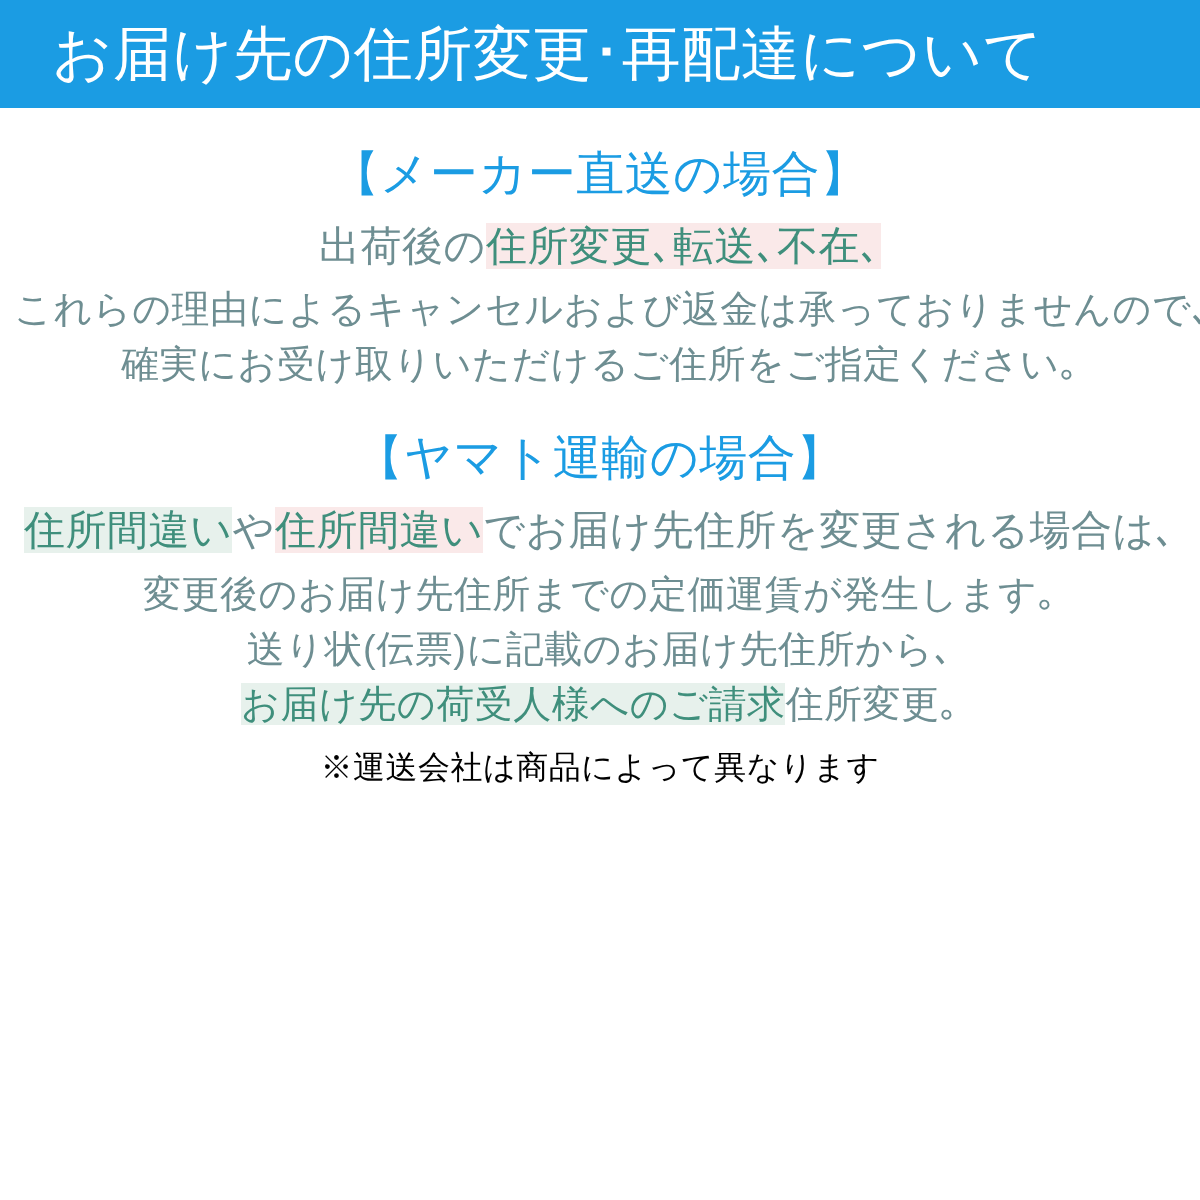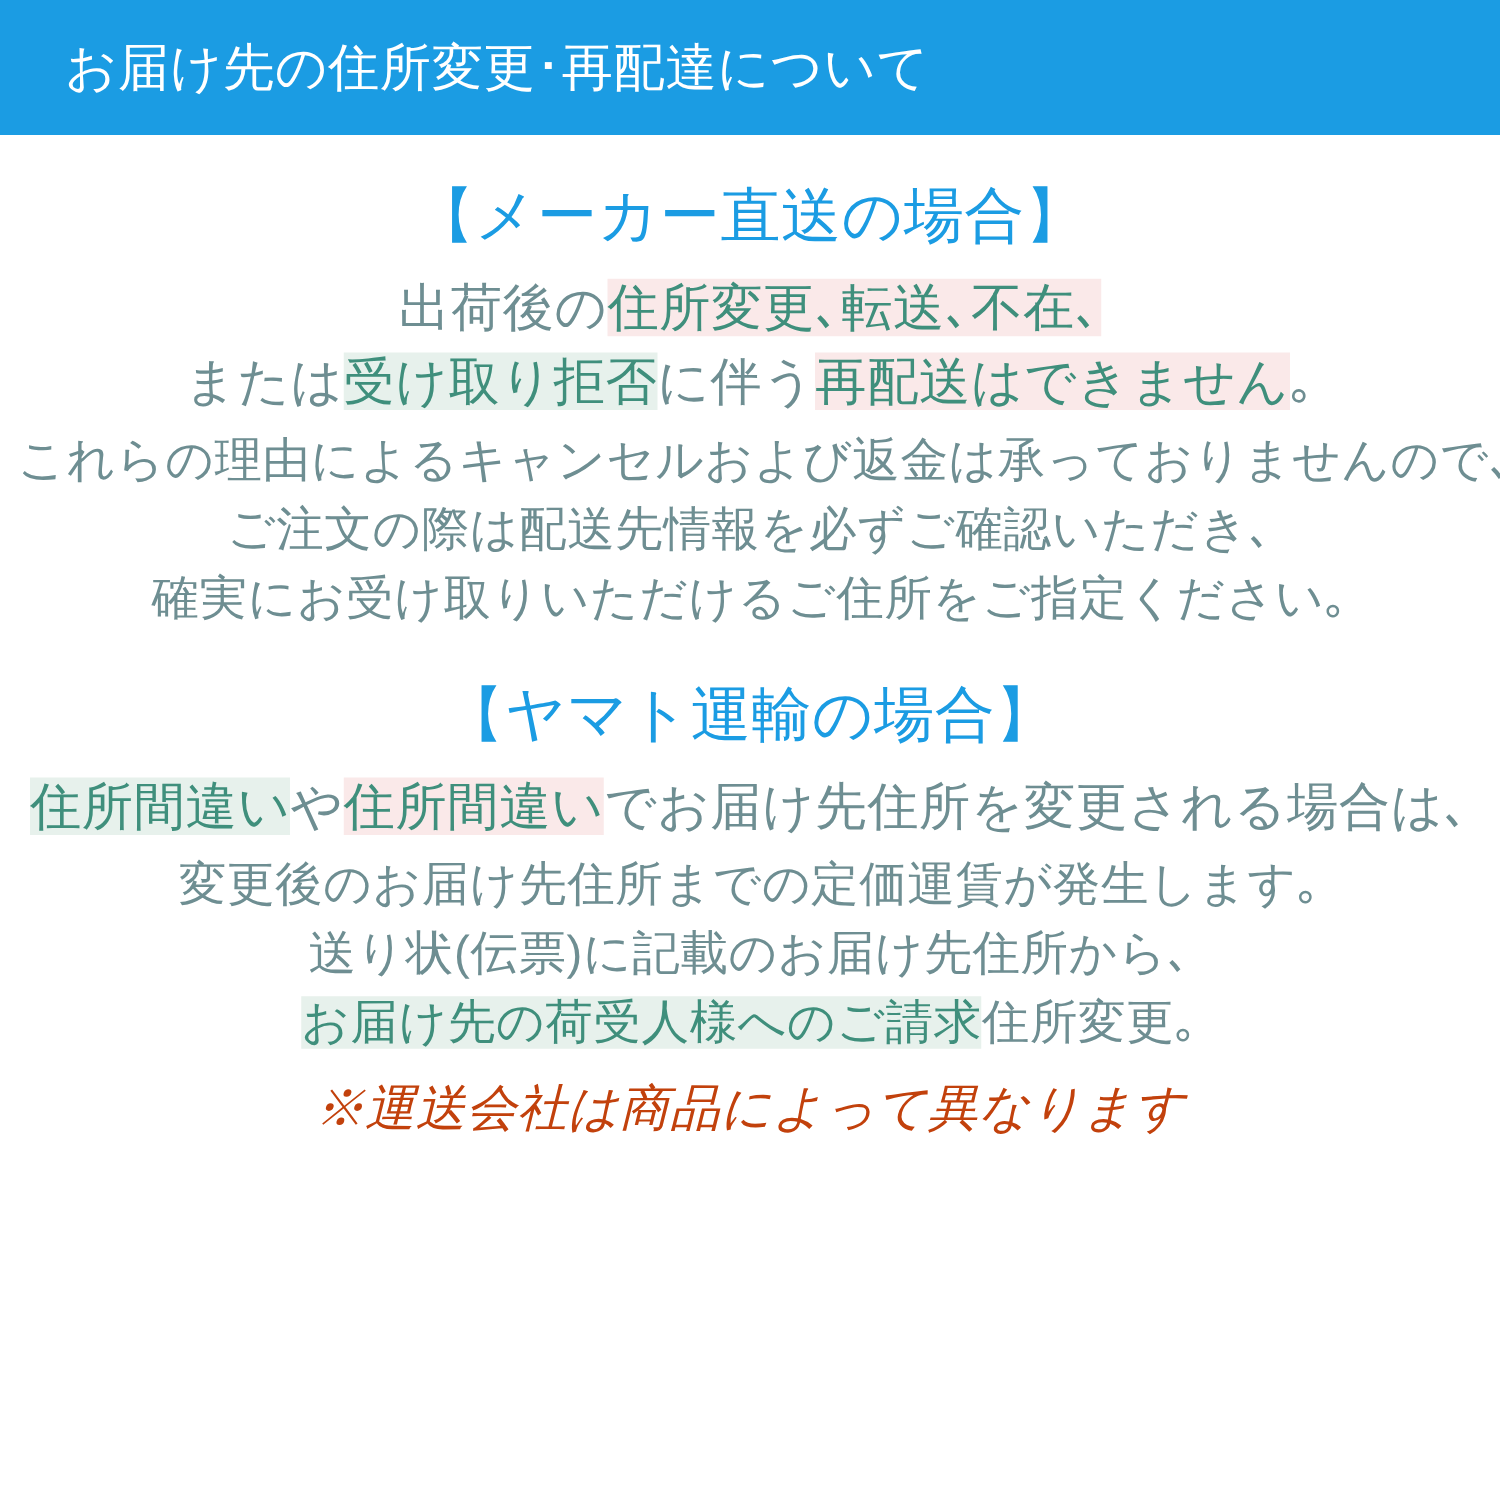--- a/index.html
+++ b/index.html
@@ -23,21 +23,21 @@
     width: 1200px;
     height: 108px;
     background: #1b9ce3;
     display: flex;
     align-items: center;
     box-sizing: border-box;
     padding-left: 52px;
   }
   .header-title {
     color: #ffffff;
-    font-size: 41px;
+    font-size: 59px;
     line-height: 1;
     letter-spacing: 0.5px;
     white-space: nowrap;
   }
   .body-wrap {
     box-sizing: border-box;
     padding: 0 14px;
     text-align: center;
   }
   .section-heading {
@@ -60,25 +60,24 @@
   }
   .hl-green {
     background: #e7f1ec;
     color: #3f8f7c;
   }
   .hl-pink {
     background: #fae9e9;
     color: #3f8f7c;
   }
   .note {
-    color: #c2410c;
-    font-size: 40px;
+    color: #000000;
+    font-size: 32px;
     line-height: 1.35;
     letter-spacing: 0.5px;
-    font-style: italic;
   }
   .gap-sm { height: 6px; }
   .gap-md { height: 14px; }
 </style>
 </head>
 <body>
 
 <div class="page">
 
   <div class="header-bar">
@@ -86,33 +85,27 @@
   </div>
 
   <div class="body-wrap">
 
     <div class="section-heading">【メーカー直送の場合】</div>
 
     <div class="line">
       <span>出荷後の</span><span class="hl-pink">住所変更､転送､不在､</span>
     </div>
 
-    <div class="line">
-      <span>または</span><span class="hl-green">受け取り拒否</span><span>に伴う</span><span class="hl-pink">再配送はできません</span><span>｡</span>
-    </div>
 
     <div class="gap-sm"></div>
 
     <div class="line small">
       <span>これらの理由によるキャンセルおよび返金は承っておりませんので､</span>
     </div>
 
-    <div class="line small">
-      <span>ご注文の際は配送先情報を必ずご確認いただき､</span>
-    </div>
 
     <div class="line small">
       <span>確実にお受け取りいただけるご住所をご指定ください｡</span>
     </div>
 
     <div class="section-heading">【ヤマト運輸の場合】</div>
 
     <div class="line">
       <span class="hl-green">住所間違い</span><span>や</span><span class="hl-pink">住所間違い</span><span>でお届け先住所を変更される場合は､</span>
     </div>

